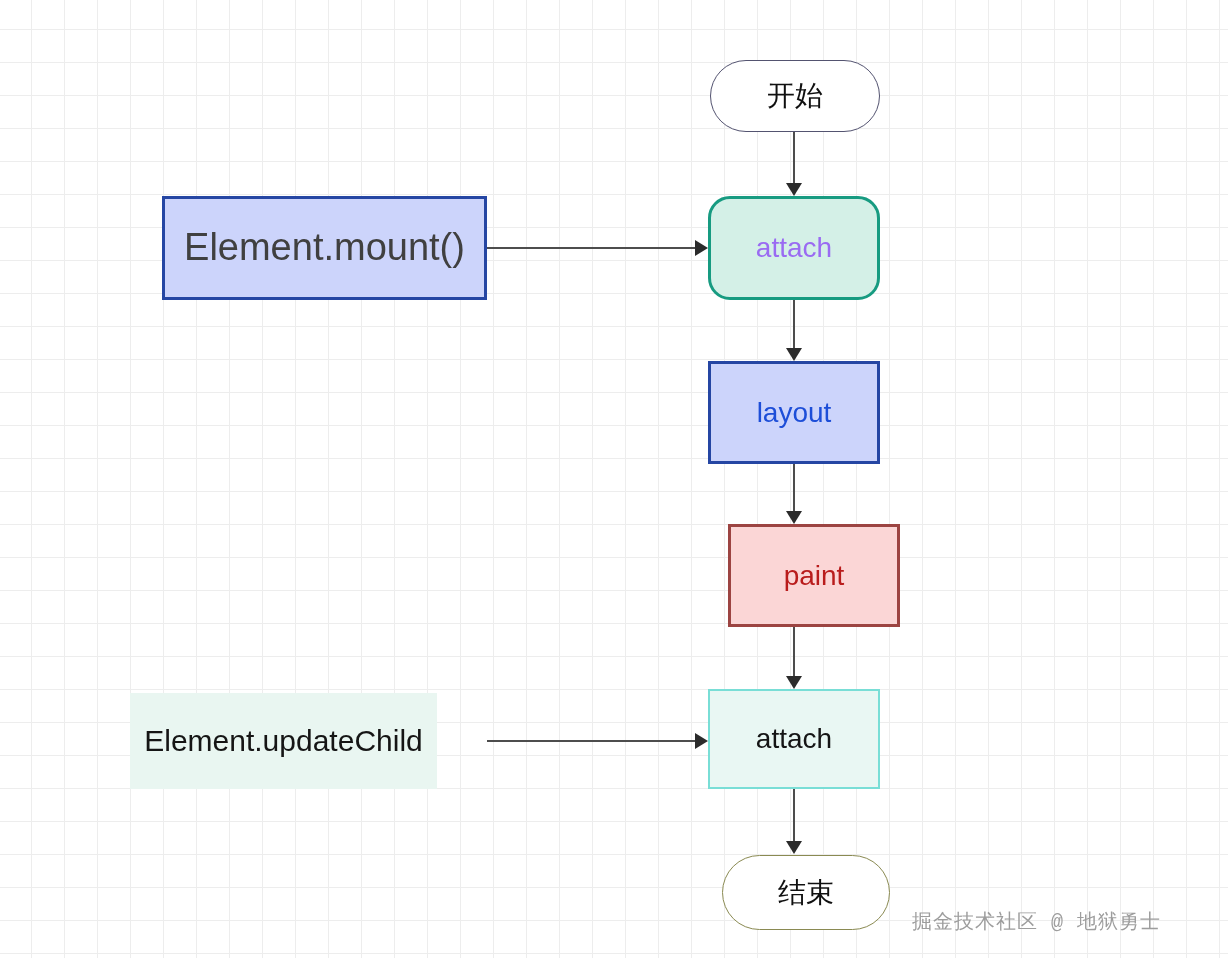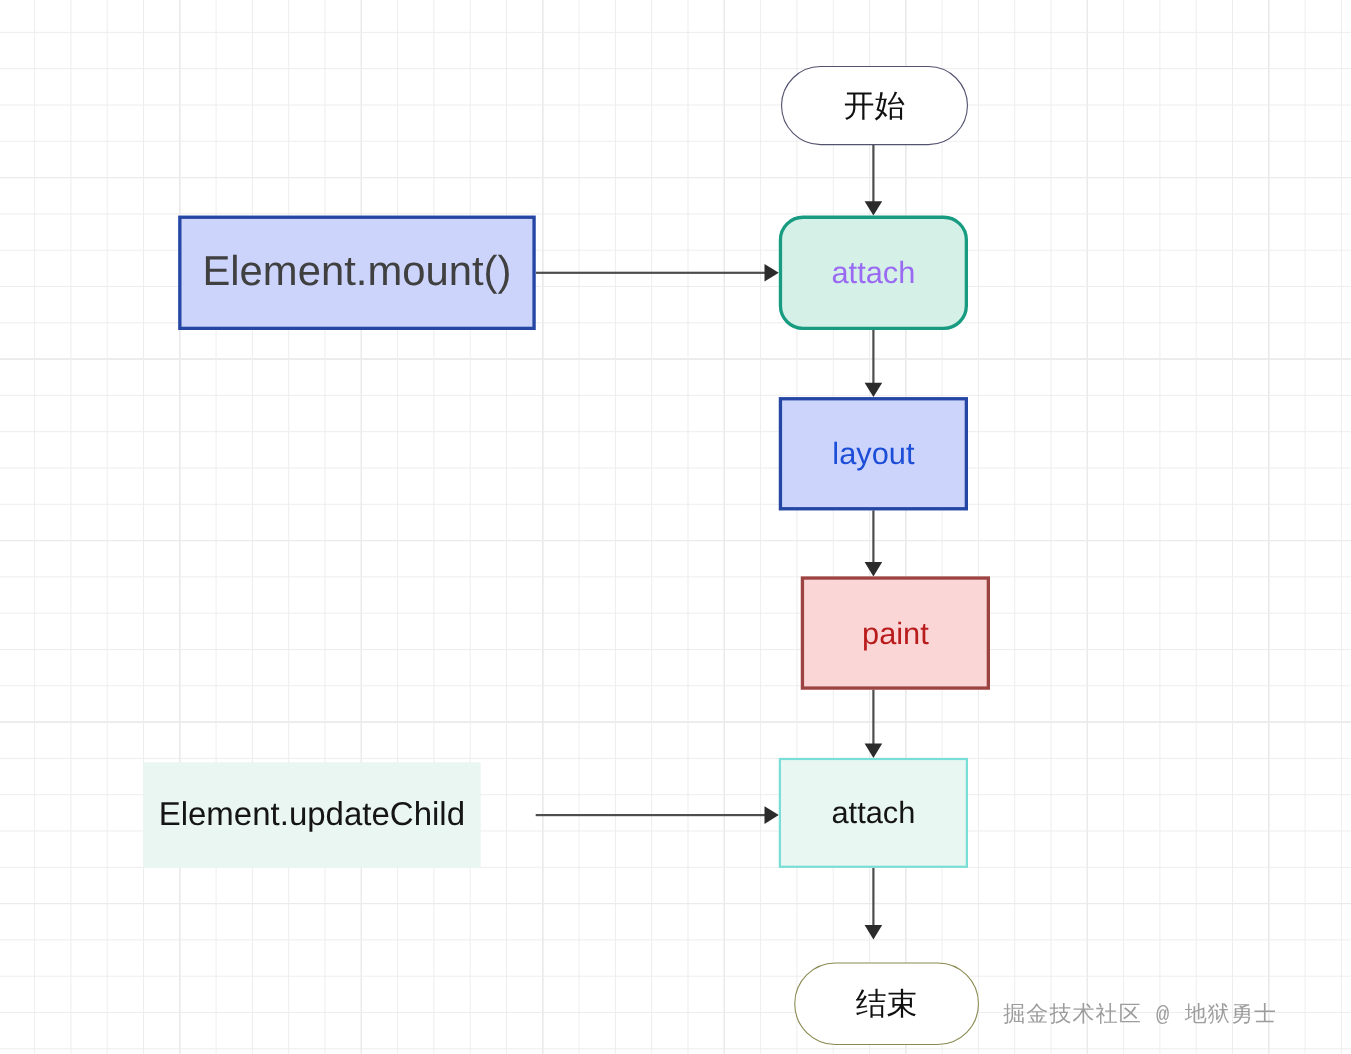--- a/index.html
+++ b/index.html
@@ -39,21 +39,21 @@
   }
 
   
   .terminal {
     background: #ffffff;
     border-radius: 999px;
     font-size: 28px;
     color: #101010;
   }
   .terminal-start { border: 1.6px solid #535370; }
-  .terminal-end   { border: 1.6px solid #8a8a52; margin-top: 20px; }
+  .terminal-end   { border: 1.6px solid #8a8a52; }
 
   
   .proc { font-size: 28px; }
 
   .box-attach {
     background: #d4f0e7;
     border: 3px solid #179b81;
     color: #9a6bf2;
   }
   .box-layout {

